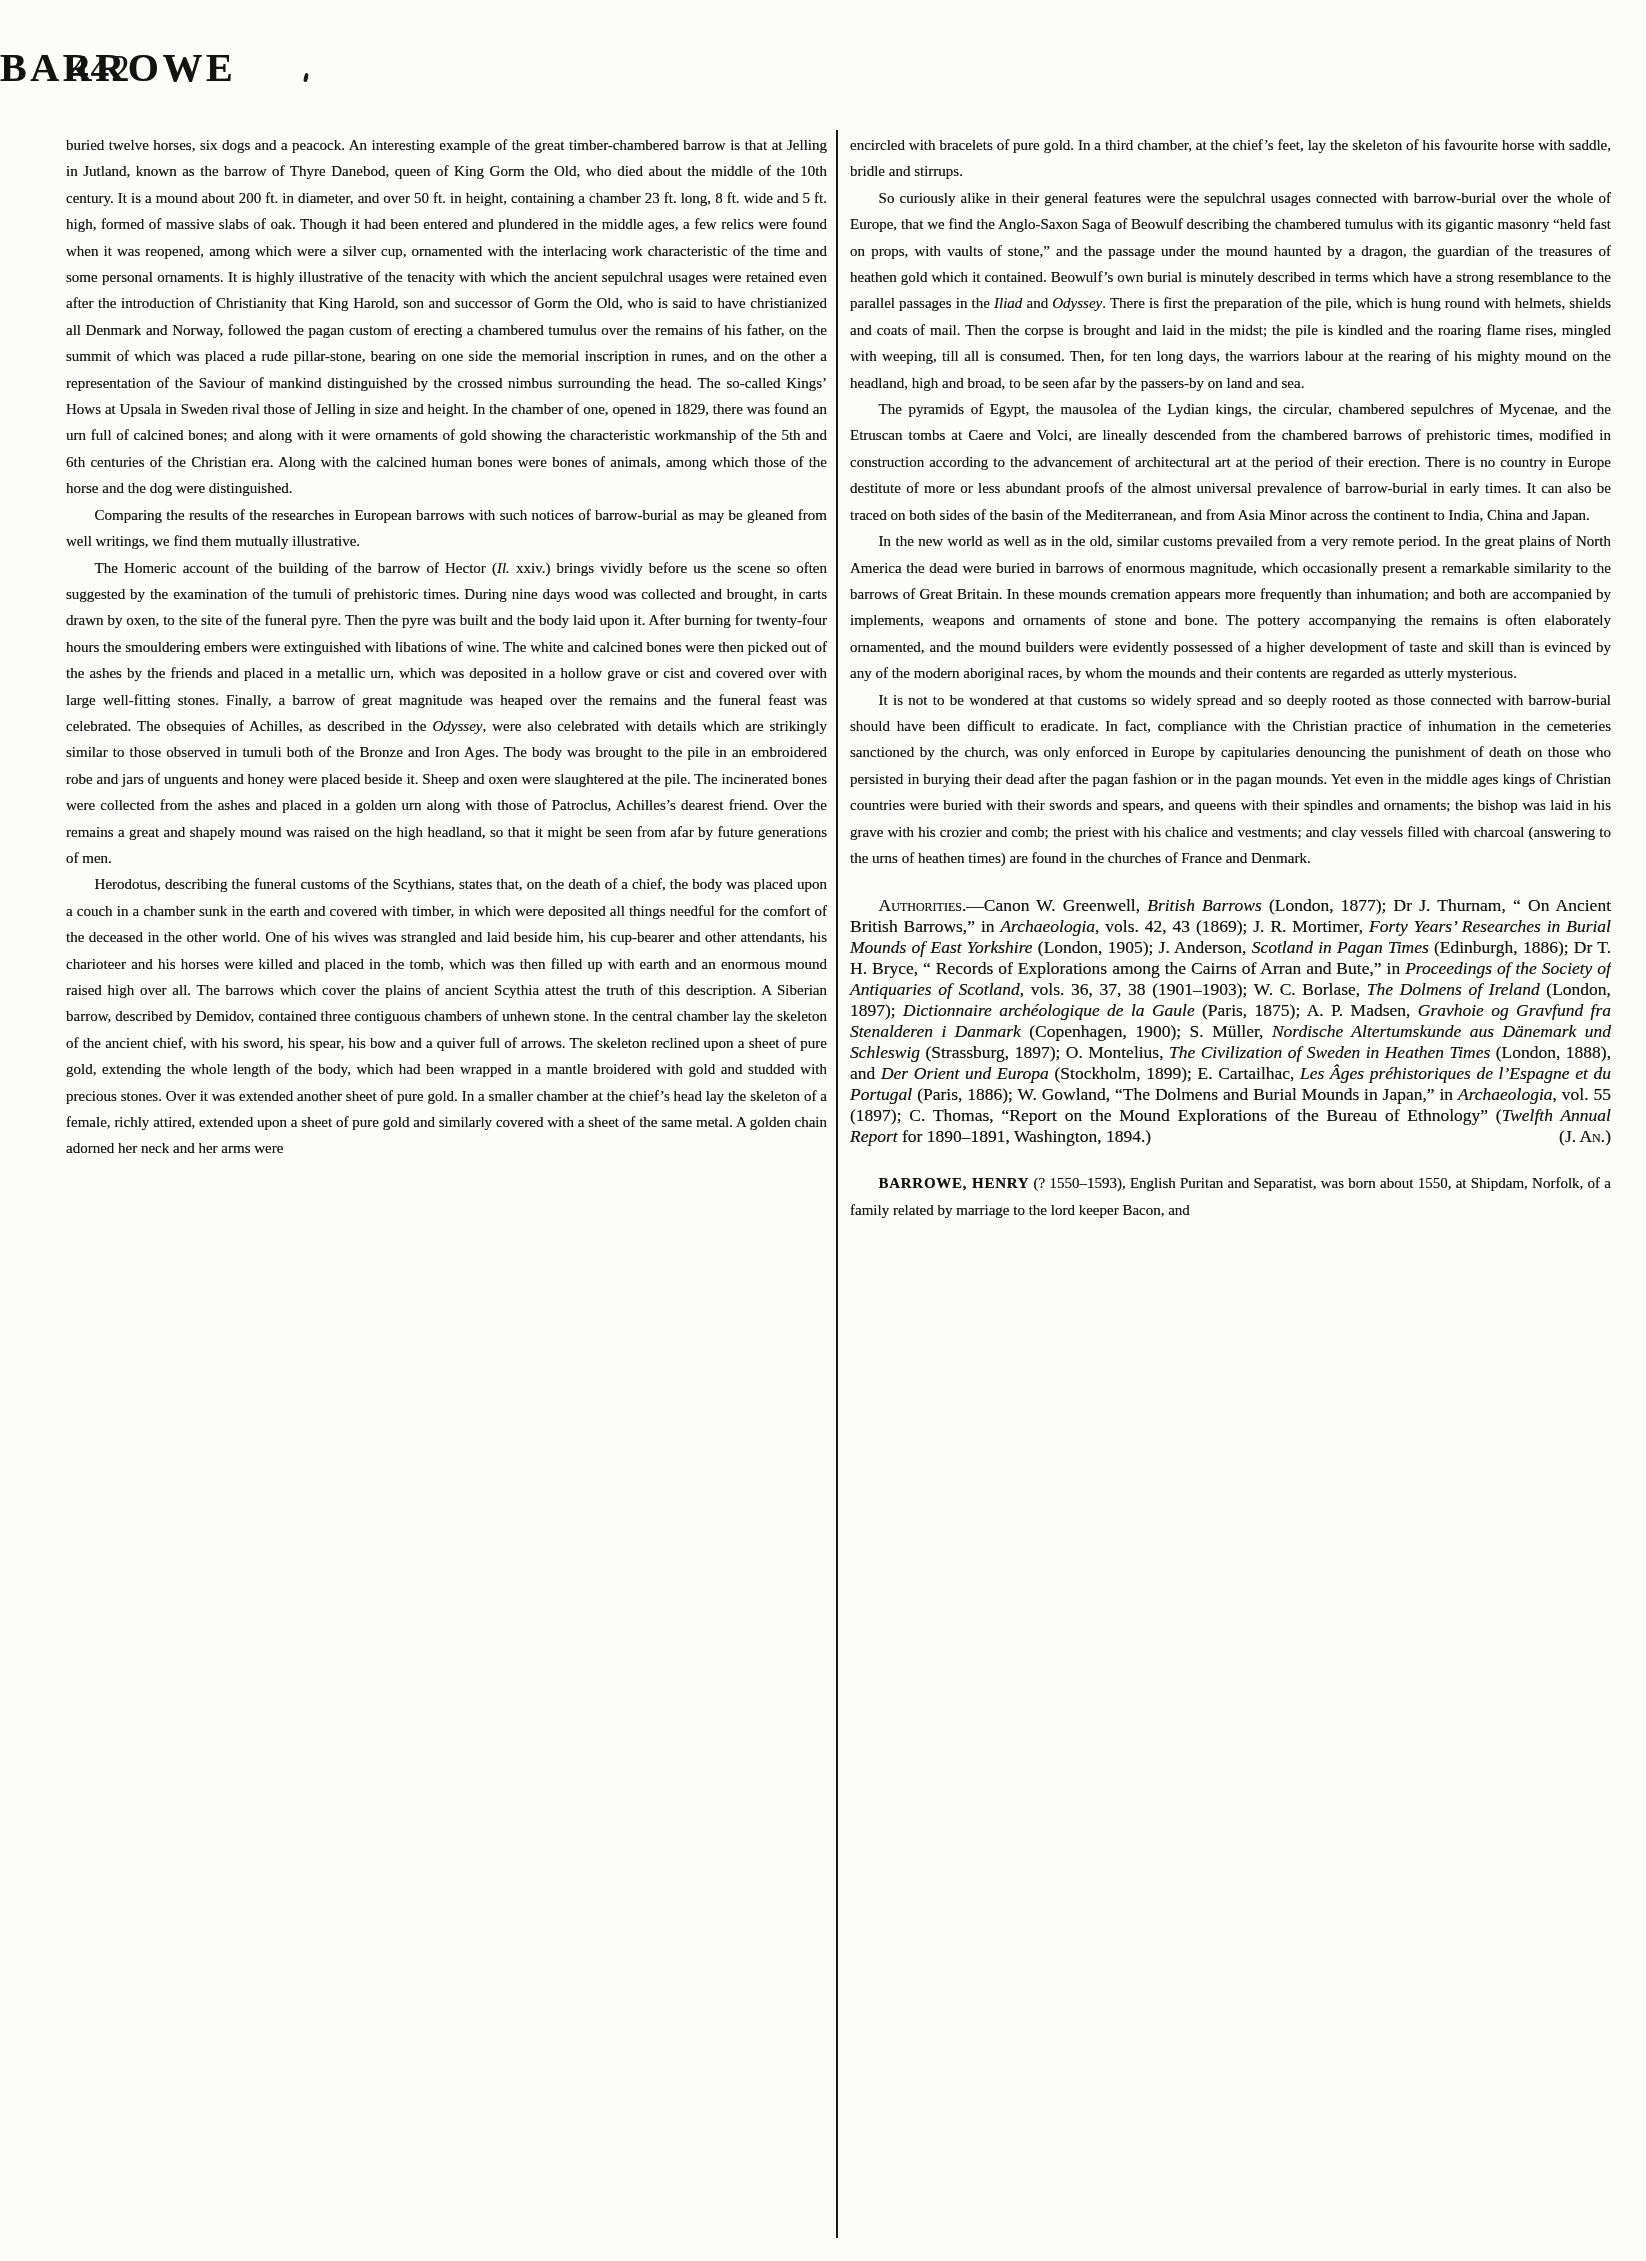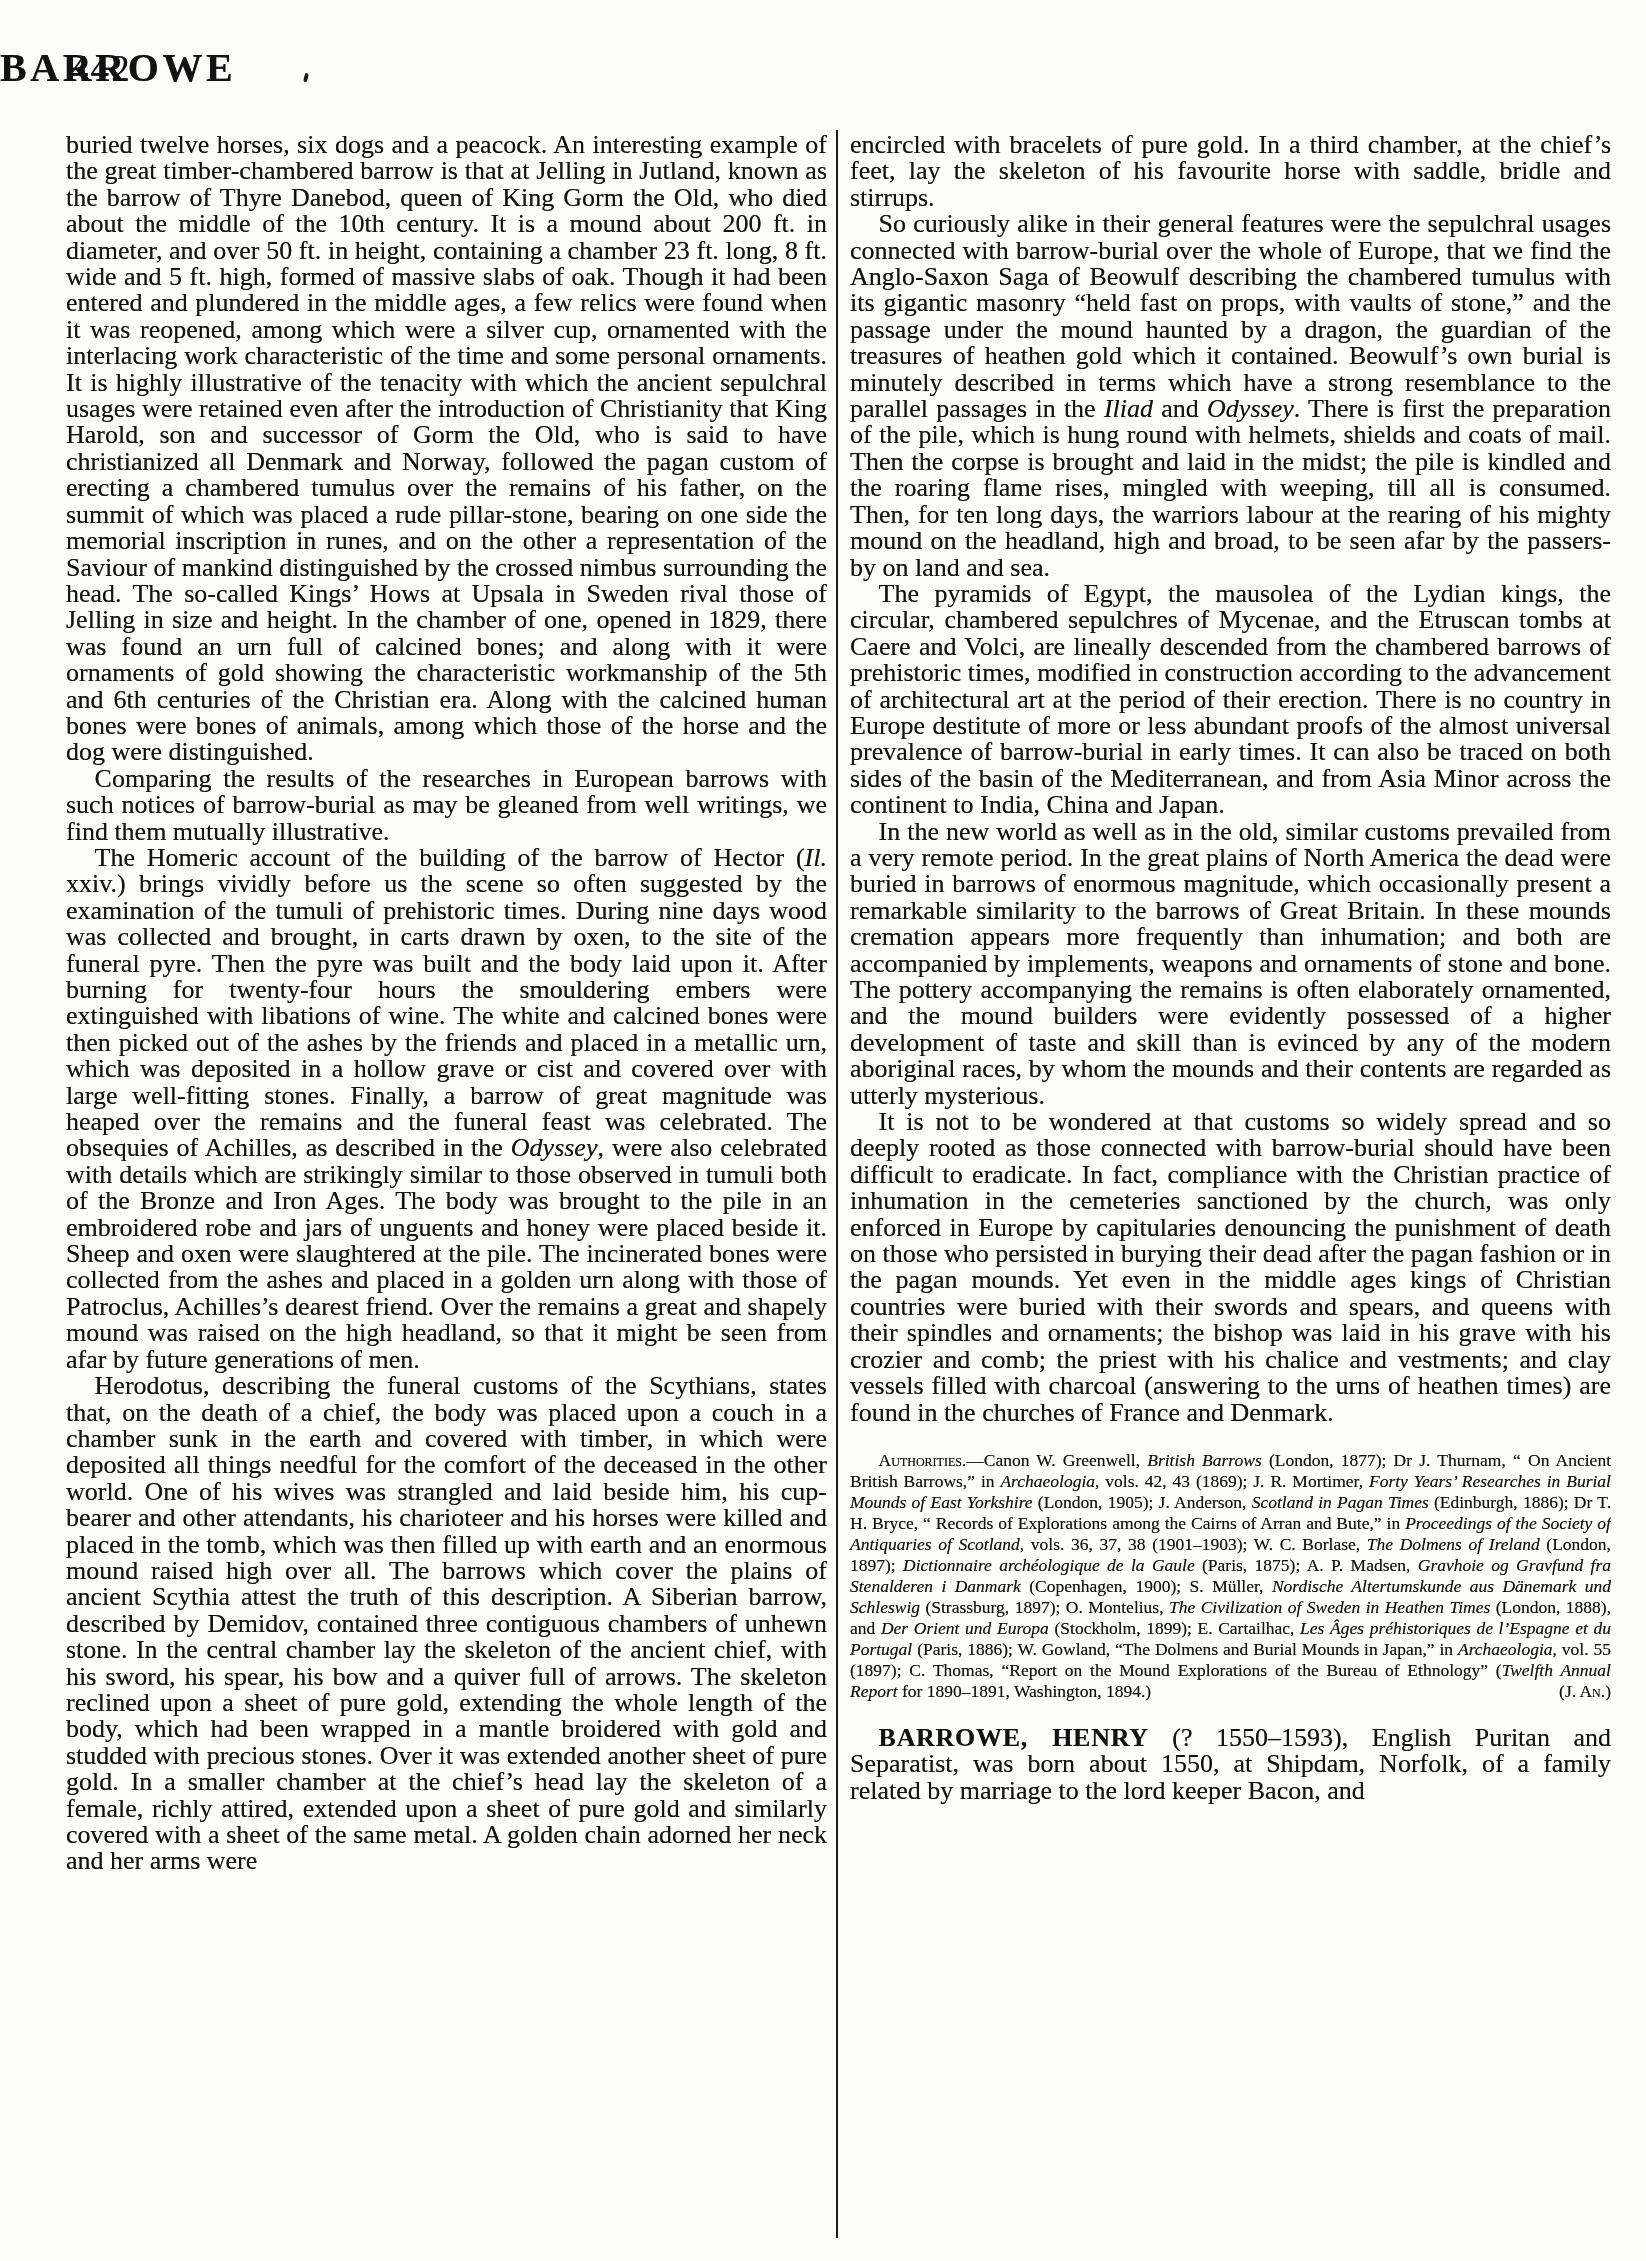--- a/index.html
+++ b/index.html
@@ -54,21 +54,21 @@
     width: 1545px;
     height: 2113px;
     display: flex;
     justify-content: space-between;
     overflow: hidden;
   }
   .col { width: 761px; }
   .para {
     margin: 0;
     text-align: justify;
-    font-size: 26px;
+    font-size: 15px;
     line-height: 26.4px;
     hyphens: none;
   }
   .para.indent { text-indent: 28.6px; }
   .i  { font-style: italic; }
   .b  { font-weight: bold; letter-spacing: 0.7px; }
   .sc { font-variant: small-caps; }
   .authorities {
     font-size: 17.5px;
     line-height: 21px;

